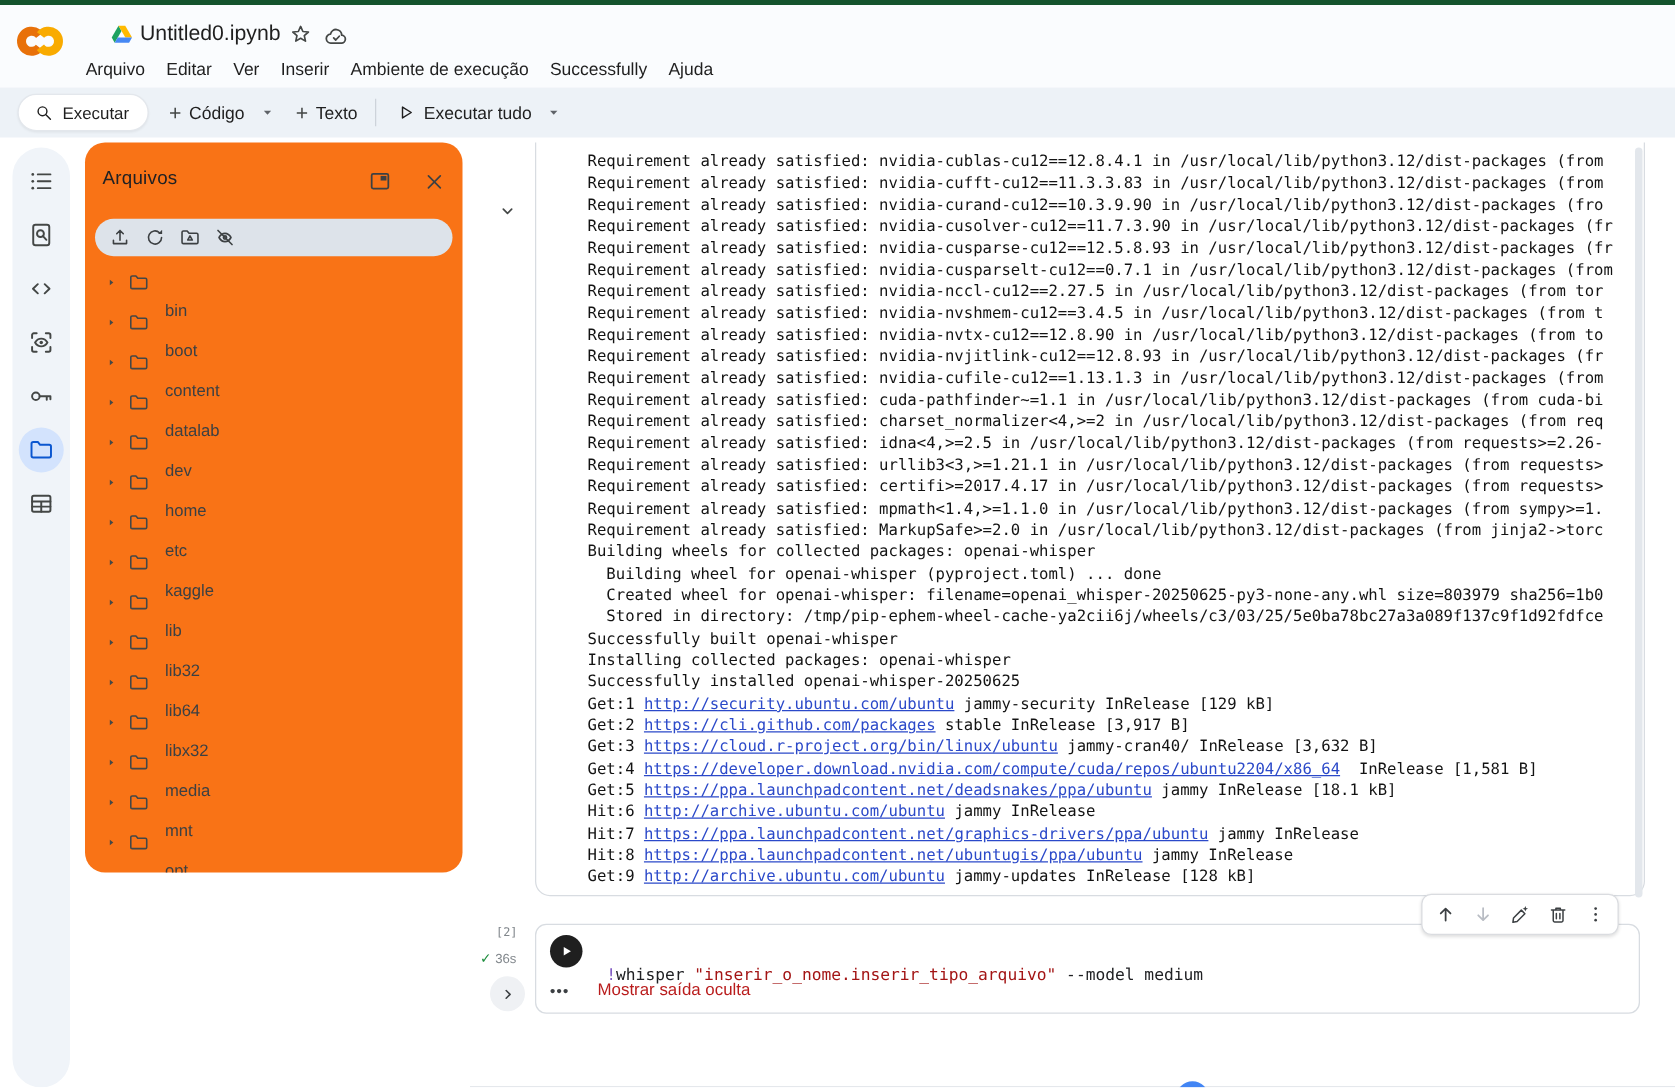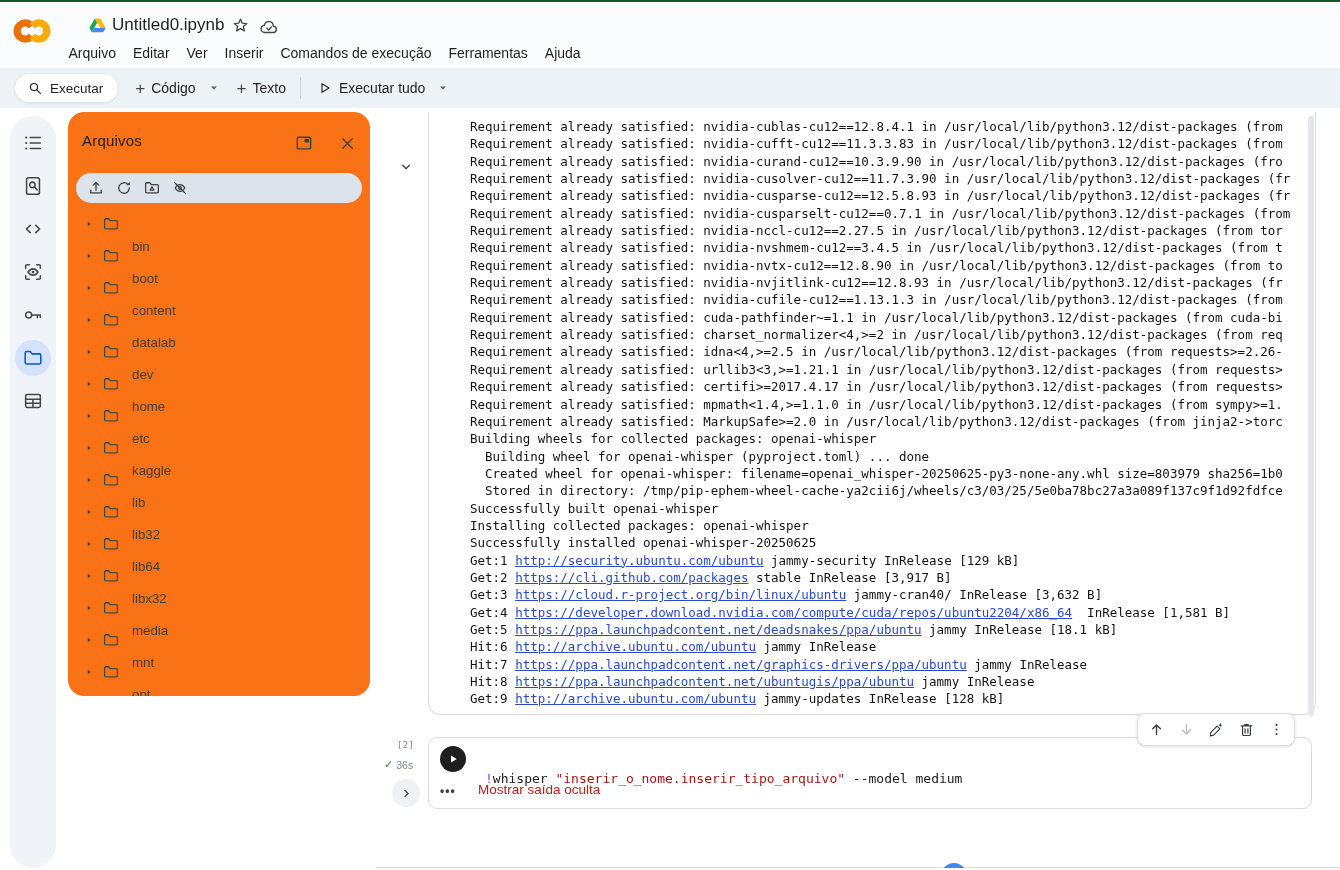--- a/index.html
+++ b/index.html
@@ -1,20 +1,20 @@
 <!DOCTYPE html>
 <html><head>
 <meta charset="utf-8">
 <style>
   * { margin:0; padding:0; box-sizing:border-box; }
   html,body { background:#fff; }
   .app {
     position:relative; width:1340px; height:870px; overflow:hidden;
     background:#fff; font-family:"Liberation Sans", sans-serif; color:#1f1f1f;
-    border-top:2px solid #14532d;
+    border-top:4px solid #14532d;
   }
   .ic { fill:none; stroke:currentColor; stroke-width:1.7; stroke-linecap:round; stroke-linejoin:round; display:block; }
 
   
   .topband { position:absolute; left:0; top:0; width:1340px; height:66px; background:#fafcfe; }
   .logo { position:absolute; left:10px; top:13px; }
   .drive-ic { position:absolute; left:89px; top:16px; }
   .nb-title { position:absolute; left:112px; top:13px; font-size:17px; color:#1f1f1f; }
   .star-btn { position:absolute; left:231px; top:14px; color:#444746; cursor:pointer; }
   .cloud-btn { position:absolute; left:259px; top:15px; color:#444746; cursor:pointer; }
@@ -225,22 +225,22 @@
     <span class="cloud-btn">
         <svg class="ic" width="20" height="20">
           <use href="#i-cloud-check"></use>
         </svg>
       </span>
     <nav class="menubar" id="menubar">
         <span class="menu-item">Arquivo</span>
         <span class="menu-item">Editar</span>
         <span class="menu-item">Ver</span>
         <span class="menu-item">Inserir</span>
-        <span class="menu-item">Comandos de execução</span>
-        <span class="menu-item">Ferramentas</span>
+        <span class="menu-item">Ambiente de execução</span>
+        <span class="menu-item">Successfully</span>
         <span class="menu-item">Ajuda</span>
       </nav>
   </div>
 
   <div class="toolband">
     <div class="cmd-pill">
       <span>
           <svg class="ic" width="16" height="16">
             <use href="#i-search"></use>
           </svg>

